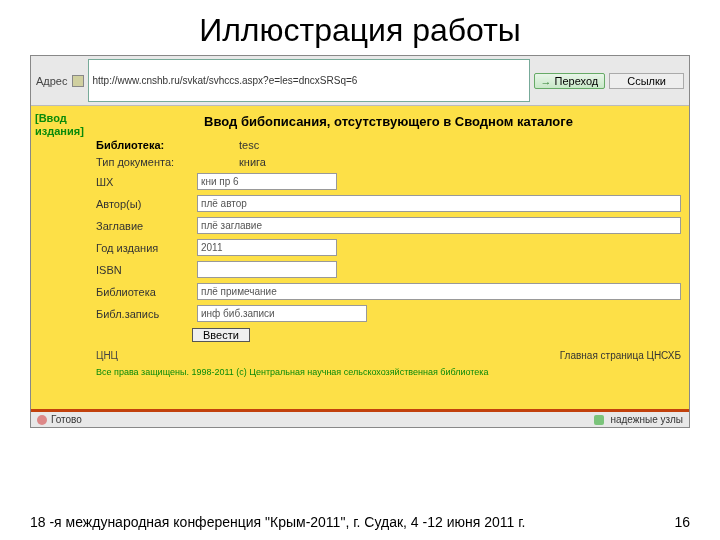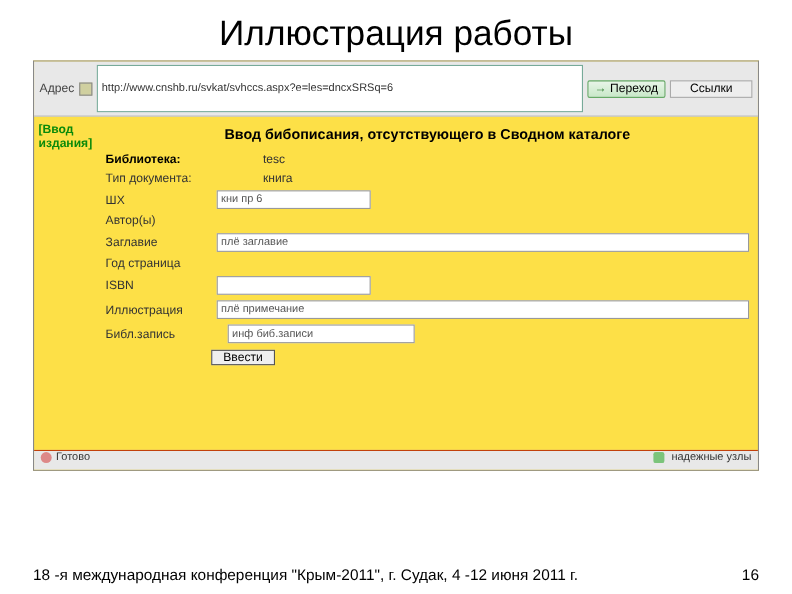--- a/index.html
+++ b/index.html
@@ -110,21 +110,21 @@
     flex: 1;
     border: 1px solid #999;
     background: #fff;
     padding: 1px 3px;
     font-size: 10px;
     height: 17px;
     color: #555;
     filter: blur(0.5px);
   }
   .form-input.short { flex: 0 0 135px; }
-  .form-input.med { flex: 0 0 170px; margin-left: 10px; }
+  .form-input.med { flex: 0 0 170px; }
   .submit-row { margin: 6px 0 8px 96px; }
   .submit-btn {
     border: 1px solid #555;
     background: #efefef;
     padding: 0 10px;
     font-size: 11px;
     filter: blur(0.4px);
   }
   .note {
     font-size: 9px;
@@ -144,23 +144,23 @@
   .copyright {
     color: #0a8a0a;
     font-size: 9px;
     filter: blur(0.6px);
   }
   .statusbar {
     position: absolute;
     bottom: 0; left: 0; right: 0;
     height: 18px;
     background: #e8e8e8;
-    border-top: 1px solid #c2410c;
-    display: flex;
-    align-items: flex-start;
+    border-top: 3px solid #c2410c;
+    display: flex;
+    align-items: center;
     justify-content: space-between;
     padding: 0 6px;
     font-size: 10px;
     color: #333;
     margin-top: 33px;
   }
   .status-left { display: flex; align-items: center; gap: 4px; }
   .status-icon {
     width: 10px; height: 10px; border-radius: 50%;
     background: #d88; display: inline-block;
@@ -216,47 +216,54 @@
       <div class="form-row">
         <div class="form-label">Тип документа:</div>
         <div class="read-val">книга</div>
       </div>
       <div class="form-row">
         <div class="form-label">ШХ</div>
         <input class="form-input short" value="кни пр 6" style="">
       </div>
       <div class="form-row">
         <div class="form-label">Автор(ы)</div>
+        <input class="form-input" value="плё автор" style="">
       </div>
       <div class="form-row">
         <div class="form-label">Заглавие</div>
         <input class="form-input" value="плё заглавие" style="">
       </div>
       <div class="form-row">
-        <div class="form-label">Год страница</div>
+        <div class="form-label">Год издания</div>
+        <input class="form-input short" value="2011" style="">
       </div>
       <div class="form-row">
         <div class="form-label">ISBN</div>
         <input class="form-input short" value="" style="">
       </div>
       <div class="form-row">
-        <div class="form-label">Иллюстрация</div>
+        <div class="form-label">Библиотека</div>
         <input class="form-input" value="плё примечание" style="">
       </div>
       <div class="form-row">
         <div class="form-label">Библ.запись</div>
         <input class="form-input med" value="инф биб.записи" style="">
       </div>
 
       <div class="submit-row">
         <button class="submit-btn">Ввести</button>
       </div>
 
 
-
+      <div class="footer-row">
+        <span>ЦНЦ</span>
+        <span class="right">Главная страница ЦНСХБ</span>
+      </div>
+
+      <div class="copyright">Все права защищены. 1998-2011 (с) Центральная научная сельскохозяйственная библиотека</div>
     </div>
   </div>
 
   <div class="statusbar">
     <div class="status-left">
       <span class="status-icon"></span>
       <span>Готово</span>
     </div>
     <div class="status-right">
       <span class="zone-icon"></span>

